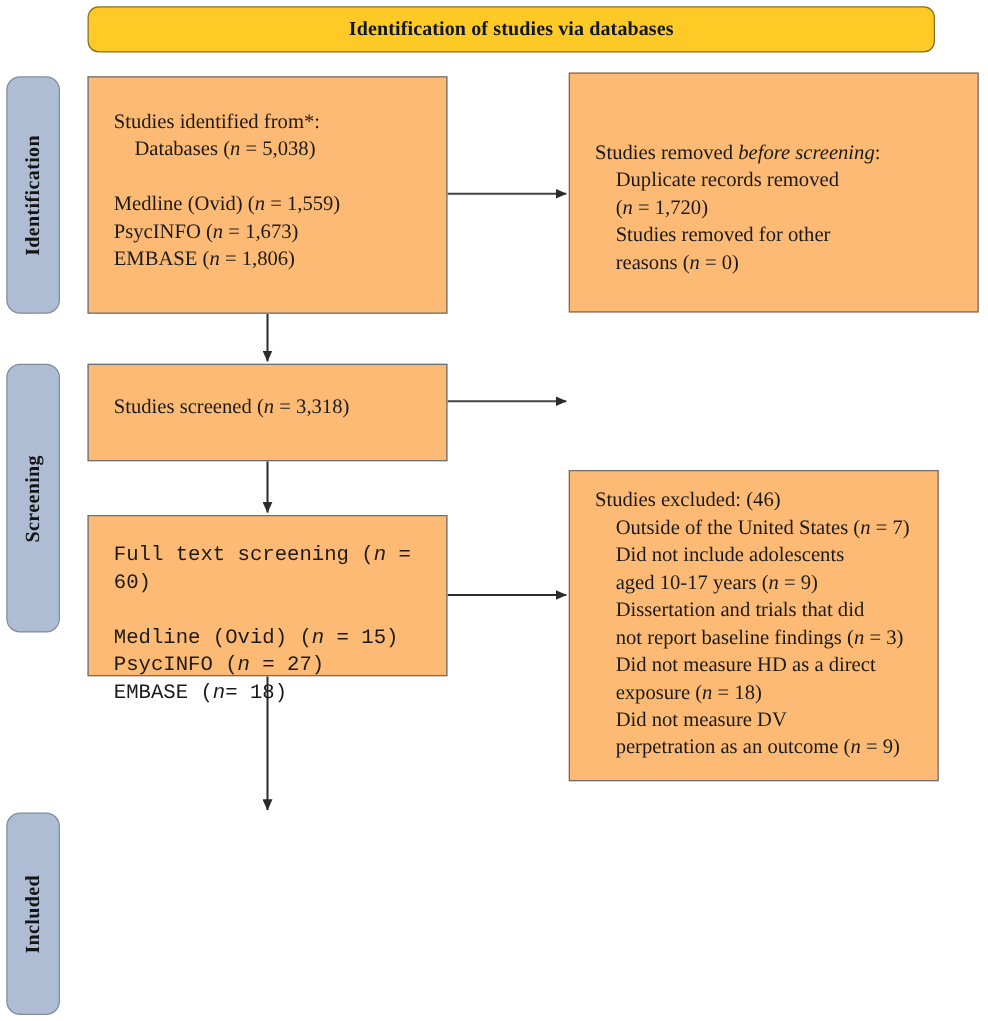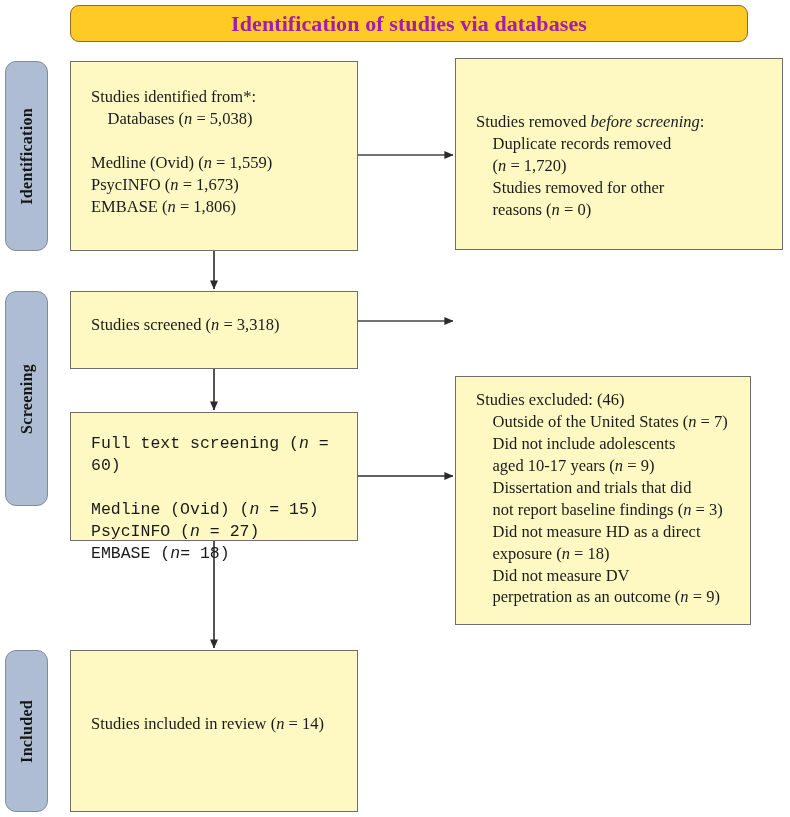--- a/index.html
+++ b/index.html
@@ -32,23 +32,23 @@
     background: #FFC926;
     border: 1.5px solid #8a6d1f;
     border-radius: 9px;
     box-sizing: border-box;
     display: flex;
     align-items: center;
     justify-content: center;
   }
   .banner-text {
     font-weight: bold;
-    font-size: 22px;
+    font-size: 16px;
     letter-spacing: 0.1px;
-    color: #a21caf;
+    color: #0f172a;
     white-space: nowrap;
   }
 
   
   .stage-tab {
     position: absolute;
     left: 5px;
     width: 43px;
     background: #AEBDD3;
     border: 1.2px solid #7f8c9e;
@@ -67,21 +67,21 @@
     letter-spacing: 0.3px;
     white-space: nowrap;
   }
   #tab-identification { top: 61px;  height: 190px; }
   #tab-screening     { top: 291px; height: 215px; }
   #tab-included      { top: 650px; height: 162px; }
 
   
   .fbox {
     position: absolute;
-    background: #fef9c3;
+    background: #fdba74;
     border: 1.6px solid #6e6e6e;
     box-sizing: border-box;
     padding: 0;
   }
   .fbox .inner {
     position: absolute;
     left: 0; right: 0;
     font-size: 16.5px;
     line-height: 1.33;
     white-space: pre-wrap;
@@ -184,17 +184,14 @@
 <span><span>    Did not include adolescents</span><span></span></span>
 <span><span>    aged 10-17 years (</span><i class="ital">n</i><span> = 9)</span></span>
 <span><span>    Dissertation and trials that did</span><span></span></span>
 <span><span>    not report baseline findings (</span><i class="ital">n</i><span> = 3)</span></span>
 <span><span>    Did not measure HD as a direct</span><span></span></span>
 <span><span>    exposure (</span><i class="ital">n</i><span> = 18)</span></span>
 <span><span>    Did not measure DV</span><span></span></span>
 <span><span>    perpetration as an outcome (</span><i class="ital">n</i><span> = 9)</span></span></span></div>
   </div>
 
-  <div class="fbox" id="box-included">
-    <div class="inner pad"><span>Studies included in review (</span><i class="ital">n</i><span> = 14)</span></div>
-  </div>
 
 </div>
 
 </body></html>

